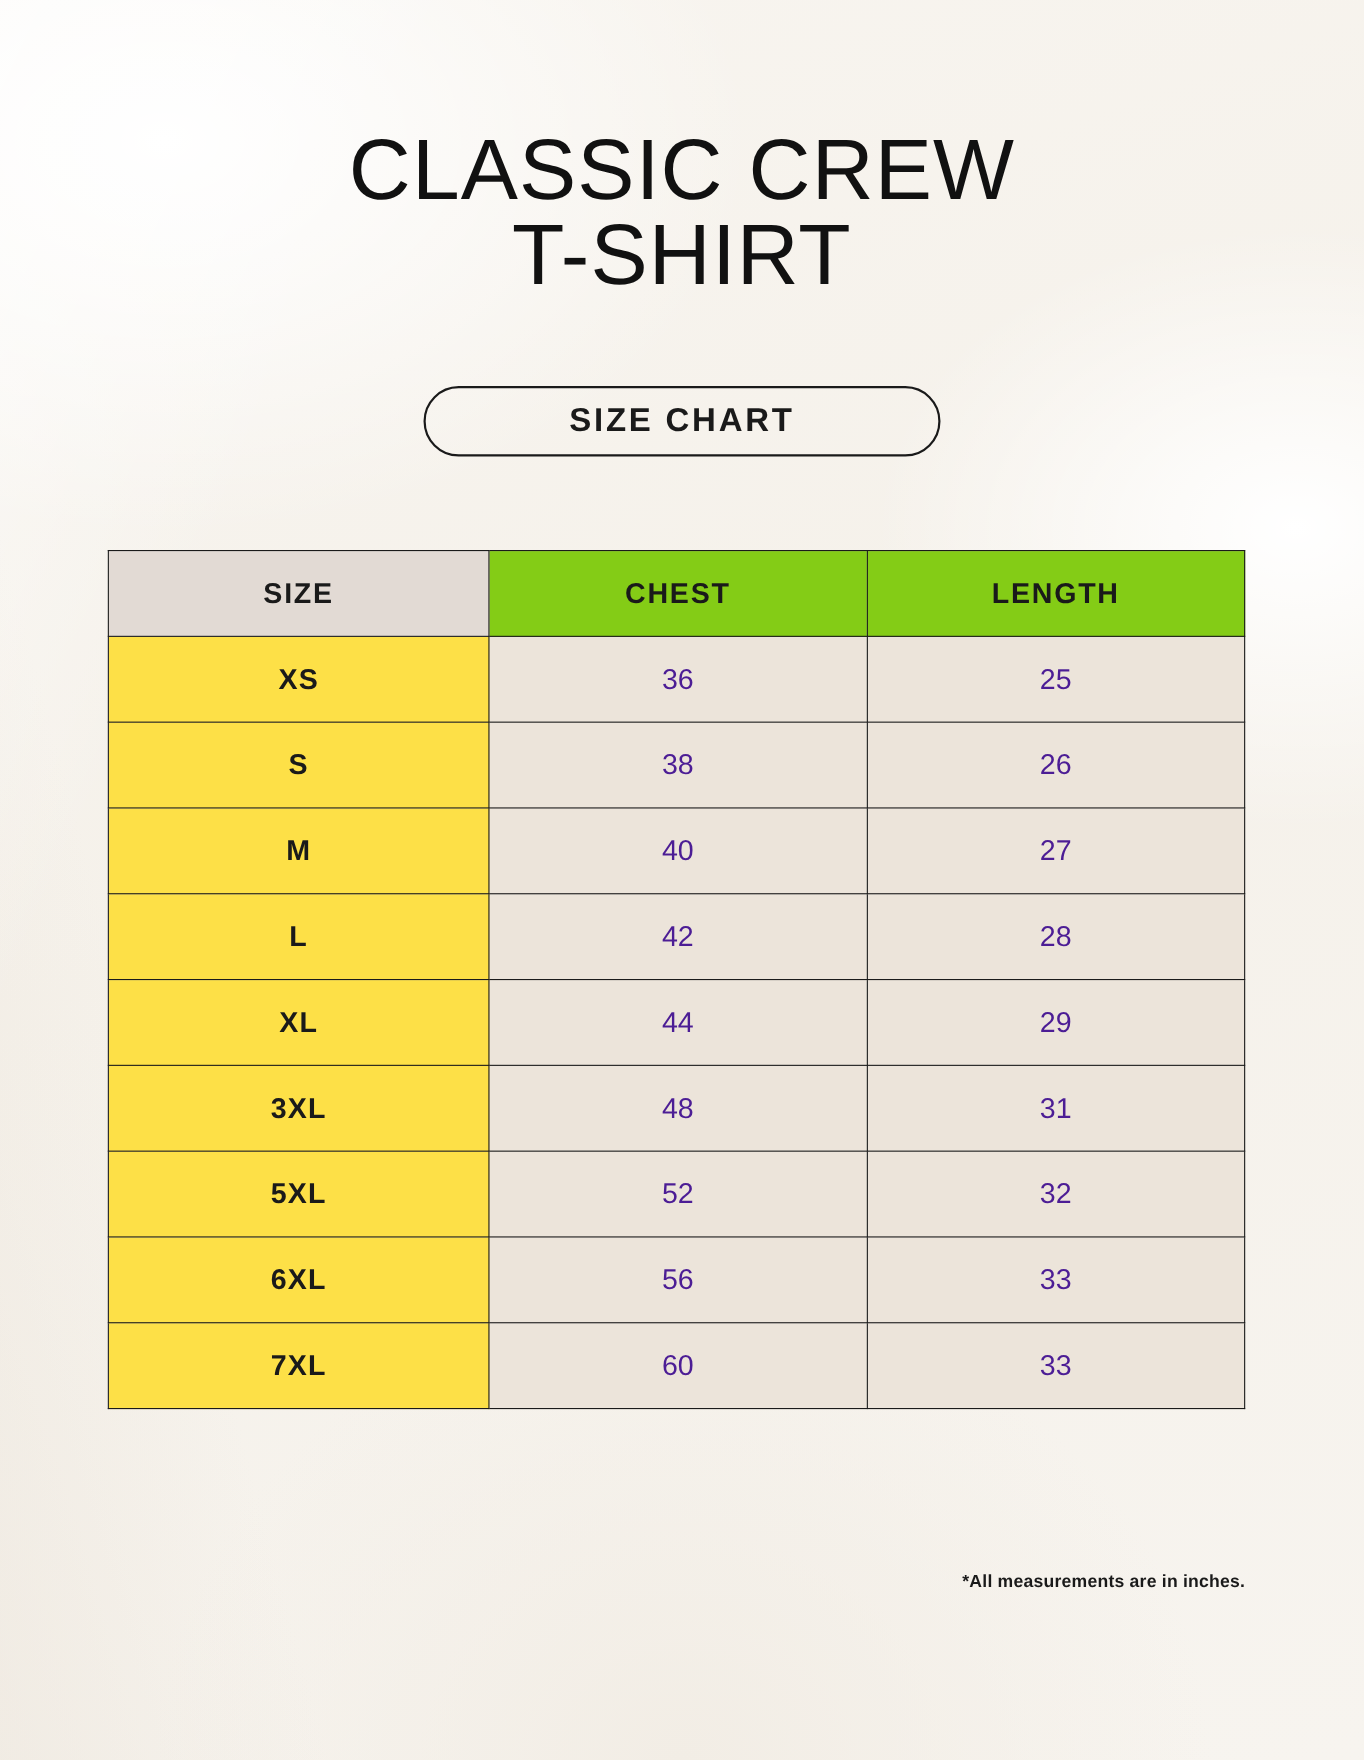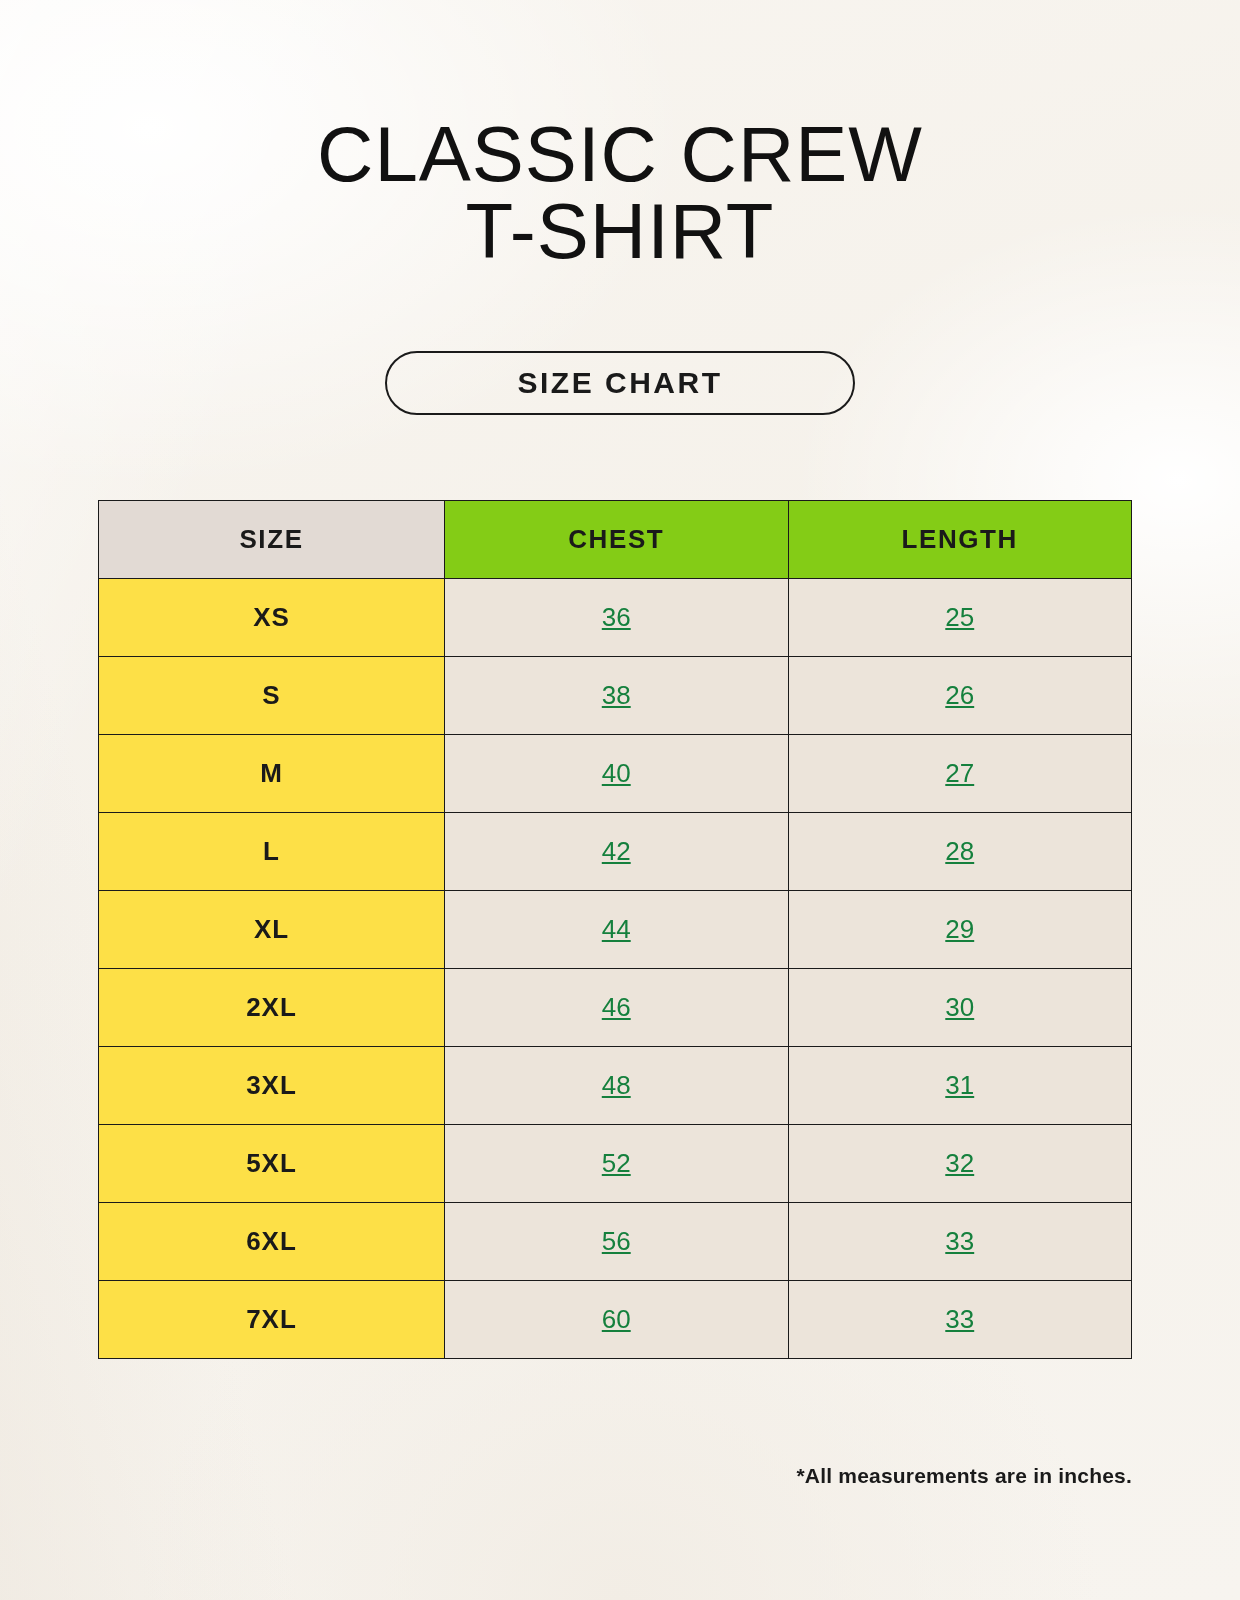--- a/index.html
+++ b/index.html
@@ -113,31 +113,30 @@
   tbody td.size-cell {
     background: #fde047;
     font-weight: bold;
     font-size: 26px;
     letter-spacing: 1px;
   }
   tbody td.value-cell {
     background: #ece4da;
     font-size: 26px;
     font-weight: 400;
-    color: #15803d;
-    text-decoration: underline;
+    color: #4c1d95;
   }
 
   .footnote {
     position: absolute;
-    top: 1464px;
+    top: 1430px;
     left: 98px;
     width: 1034px;
     text-align: right;
-    font-size: 21px;
+    font-size: 16px;
     font-weight: bold;
     color: #1a1a1a;
     letter-spacing: 0.2px;
   }
 </style>
 </head>
 <body>
 
 <div class="page">
   <div class="bg-wash"></div>
@@ -180,25 +179,20 @@
           <td class="size-cell">L</td>
           <td class="value-cell">42</td>
           <td class="value-cell">28</td>
         </tr>
         <tr>
           <td class="size-cell">XL</td>
           <td class="value-cell">44</td>
           <td class="value-cell">29</td>
         </tr>
         <tr>
-          <td class="size-cell">2XL</td>
-          <td class="value-cell">46</td>
-          <td class="value-cell">30</td>
-        </tr>
-        <tr>
           <td class="size-cell">3XL</td>
           <td class="value-cell">48</td>
           <td class="value-cell">31</td>
         </tr>
         <tr>
           <td class="size-cell">5XL</td>
           <td class="value-cell">52</td>
           <td class="value-cell">32</td>
         </tr>
         <tr>

